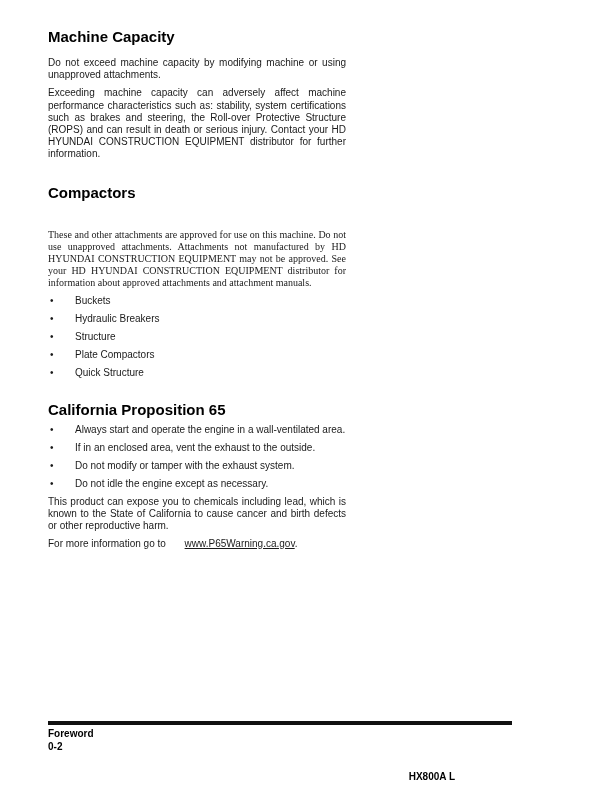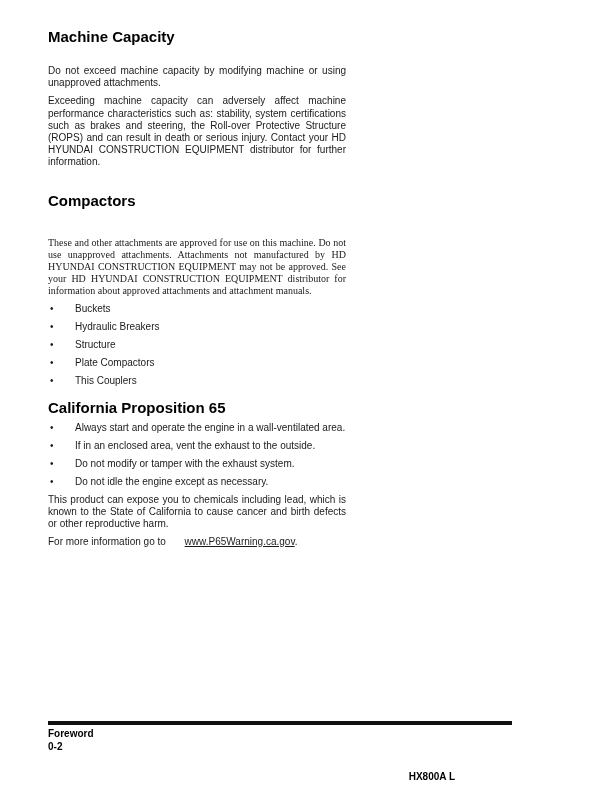--- a/index.html
+++ b/index.html
@@ -19,28 +19,28 @@
     width: 298px;
   }
   .heading {
     font-size: 15px;
     line-height: 17px;
     font-weight: bold;
     color: #000000;
     margin: 0;
   }
   .heading.gap-attachments { margin-top: 23px; }
-  .heading.gap-prop65 { margin-top: 12px; }
+  .heading.gap-prop65 { margin-top: 22px; }
   .para {
     font-size: 10px;
     line-height: 12.2px;
     text-align: justify;
     margin: 0;
   }
-  .para.first-after-heading { margin-top: 20px; }
+  .para.first-after-heading { margin-top: 12px; }
   .para.after-heading { margin-top: 9px; }
   .para.mt6 { margin-top: 6px; }
   .para.mt10 { margin-top: 28px; font-family: Liberation Serif, serif; }
   .bullet-list {
     margin: 5px 0 0 0;
     padding: 0;
     list-style: none;
   }
   .bullet-list.mt6 { margin-top: 6px; }
   .bullet-item {
@@ -124,21 +124,21 @@
       <li class="bullet-item">
         <span class="bullet-marker">•</span>
         <span class="bullet-text">Structure</span>
       </li>
       <li class="bullet-item">
         <span class="bullet-marker">•</span>
         <span class="bullet-text">Plate Compactors</span>
       </li>
       <li class="bullet-item">
         <span class="bullet-marker">•</span>
-        <span class="bullet-text">This Couplers</span>
+        <span class="bullet-text">Quick Structure</span>
       </li>
     </ul>
 
     <h2 class="heading gap-prop65">California Proposition 65</h2>
 
     <ul class="bullet-list mt6">
       <li class="bullet-item">
         <span class="bullet-marker">•</span>
         <span class="bullet-text">Always start and operate the engine in a wall-ventilated area.</span>
       </li>

